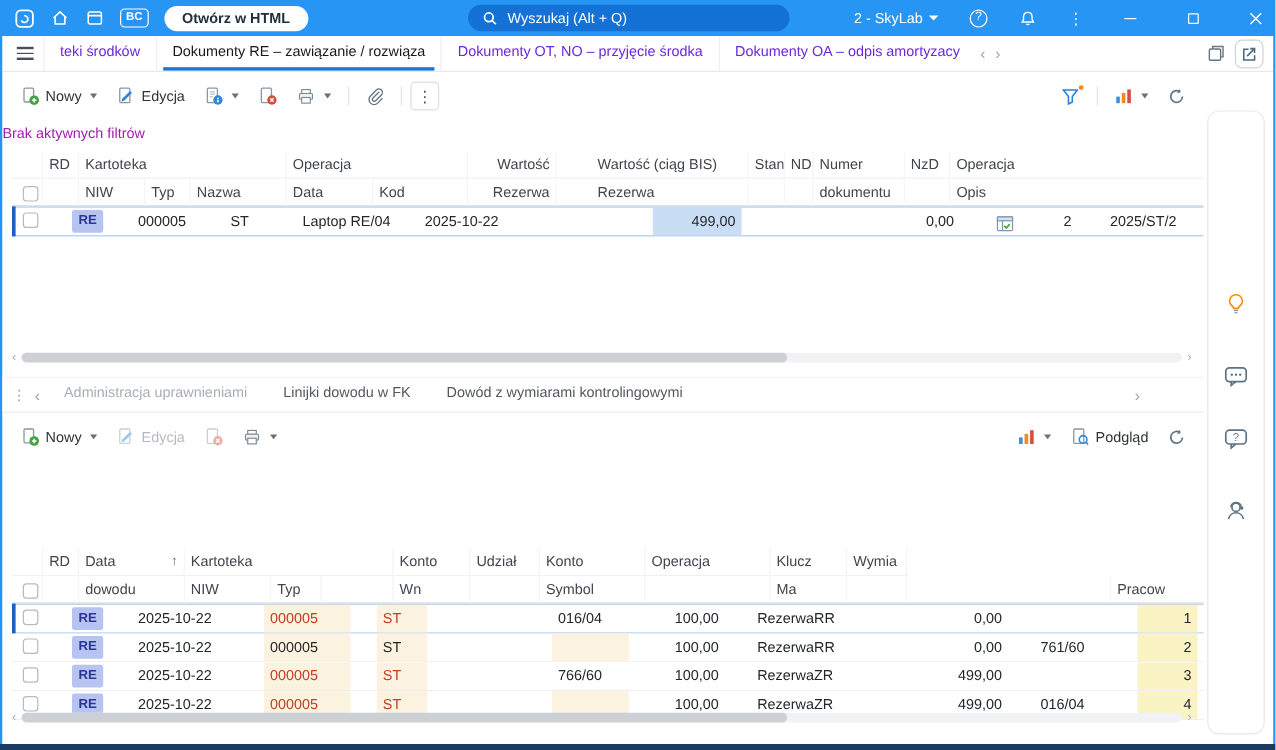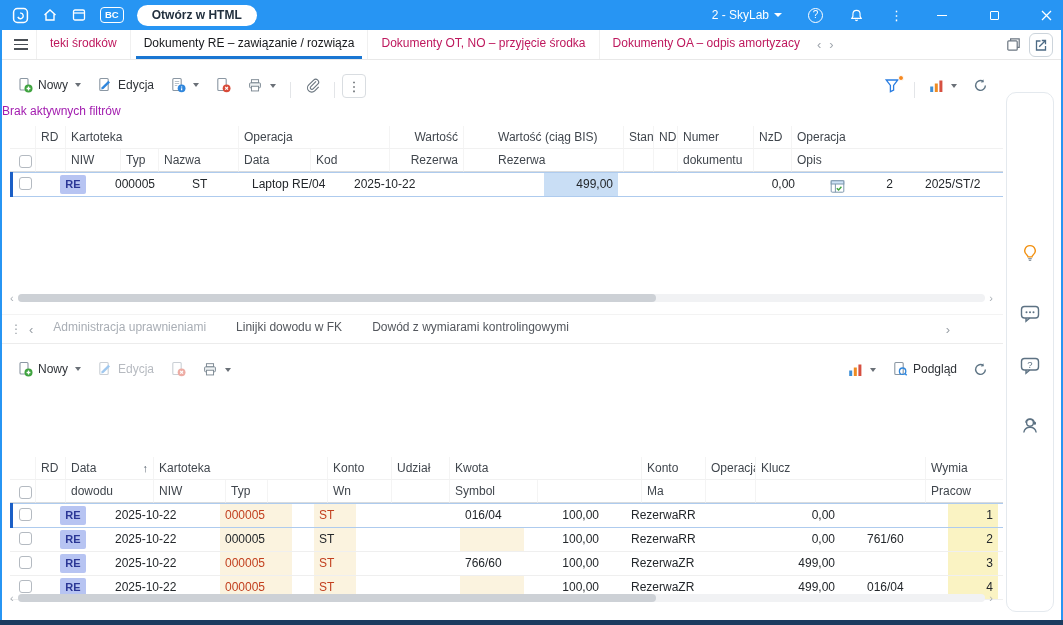--- a/index.html
+++ b/index.html
@@ -22,35 +22,35 @@
   .help-circle { width:15px; height:15px; border:1.3px solid #fff; border-radius:50%; font-size:10px; line-height:12px; text-align:center; }
   .dots { font-size:13px; }
   .win-btn { width:26px; height:26px; display:flex; align-items:center; justify-content:center; }
   .min-glyph { width:10px; border-top:1.6px solid #fff; }
   .max-glyph { width:9px; height:9px; border:1.4px solid #fff; border-radius:1px; }
 
   
   .tabbar { position:absolute; left:0; right:0; top:0; height:30px; display:flex; align-items:flex-end; background:#fff; border-bottom:1px solid #e8e8e8; }
   .hamburger { align-self:center; margin:0 8px 0 12px; display:flex; flex-direction:column; gap:2.6px; }
   .hamburger i { display:block; width:14px; height:1.8px; background:#4a4f55; }
-  .mtab { height:30px; line-height:28px; font-size:12px; color:#be185d; padding:0 13px; position:relative; white-space:nowrap; overflow:hidden; border-left:1px solid #f0f0f0; }
+  .mtab { height:30px; line-height:28px; font-size:12px; color:#6d28d9; padding:0 13px; position:relative; white-space:nowrap; overflow:hidden; border-left:1px solid #f0f0f0; }
   .mtab.active { color:#17191c; }
   .mtab.active::after { content:''; position:absolute; left:5px; right:5px; bottom:0; height:3px; background:#1976d2; }
   .tnav { align-self:center; color:#a0a6ad; font-size:13px; padding:0 4px; }
   .tabbar-right { margin-left:auto; align-self:center; display:flex; align-items:center; gap:8px; padding-right:8px; }
   .icon-box { width:24px; height:24px; border:1px solid #ccd4db; border-radius:6px; display:flex; align-items:center; justify-content:center; }
 
   
   .content { position:absolute; left:0; top:30px; bottom:0; width:1001px; background:#fff; }
   .side { position:absolute; right:0; top:30px; bottom:0; width:58px; background:#fff; }
   .assist { position:absolute; left:3px; right:7px; top:32px; bottom:8px; border:1px solid #e4e9ee; border-radius:10px; }
   .aicon { position:absolute; left:50%; transform:translateX(-50%); }
 
   
-  .toolbar { position:absolute; left:8px; right:8px; height:36px; display:flex; align-items:flex-end; gap:2px; }
+  .toolbar { position:absolute; left:8px; right:8px; height:36px; display:flex; align-items:center; gap:2px; }
   .tb1 { top:2px; } .tb2 { top:286px; }
   .btn { display:flex; align-items:center; gap:5px; padding:5px 7px; border-radius:4px; font-size:12px; color:#2f3338; position:relative; }
   .btn svg { display:block; }
   .btn.disabled { color:#b6bac0; }
   .btn.disabled svg { opacity:.45; }
   .cdn { width:0; height:0; border-left:3.5px solid transparent; border-right:3.5px solid transparent; border-top:4px solid #6a7077; margin-left:2px; }
   .sep { width:1px; height:16px; background:#e3e5e8; margin:0 5px; }
   .more-box { border:1px solid #d9dde1; border-radius:4px; width:24px; height:24px; display:flex; align-items:center; justify-content:center; color:#4a5056; font-size:13px; padding:0; }
   .tb-spacer { flex:1; }
   .fdot { position:absolute; right:3px; top:3px; width:6px; height:6px; border-radius:50%; background:#f6881f; border:1px solid #fff; }
@@ -122,20 +122,29 @@
       <span class="ticon">
         <svg width="16" height="16" viewBox="0 0 16 16">
             <rect x="2.5" y="3" width="11" height="10" rx="1.5" fill="none" stroke="#fff" stroke-width="1.3"></rect>
             <path d="M2.5 6h11" stroke="#fff" stroke-width="1.3"></path>
           </svg>
       </span>
       <span class="bc-badge">BC</span>
       <span class="open-html">Otwórz w HTML</span>
     </div>
 
+    <div class="search-pill">
+      <span class="ticon">
+        <svg width="13" height="13" viewBox="0 0 13 13">
+            <circle cx="5.4" cy="5.4" r="3.6" fill="none" stroke="#fff" stroke-width="1.4"></circle>
+            <path d="M8.2 8.2l3 3" stroke="#fff" stroke-width="1.4"></path>
+          </svg>
+      </span>
+      <span>Wyszukaj (Alt + Q)</span>
+    </div>
 
     <div class="tb-right">
       <span class="user-label">
         <span>2 - SkyLab</span>
         <span class="caret"></span>
       </span>
       <span class="help-circle">?</span>
       <span class="ticon">
         <svg width="15" height="15" viewBox="0 0 16 16">
             <path d="M8 2.5c2.3 0 3.8 1.6 3.8 4v2.4l1.2 2.1H3l1.2-2.1V6.5c0-2.4 1.5-4 3.8-4z" fill="none" stroke="#fff" stroke-width="1.2"></path>
@@ -402,21 +411,20 @@
       </div>
 
       <div class="grid grid2 gridwrap">
         <div class="g2 hband">
           <div class="hc"></div>
           <div class="hc">RD</div>
           <div class="hc"><span>Data</span><span class="sort">↑</span></div>
           <div class="hc" style="grid-column:span 3">Kartoteka</div>
           <div class="hc">Konto</div>
           <div class="hc">Udział</div>
-          <div class="hc" style="grid-column:span 2">Kwota</div>
           <div class="hc">Konto</div>
           <div class="hc">Operacja</div>
           <div class="hc">Klucz</div>
           <div class="hc">Wymia</div>
         </div>
         <div class="g2 hsub">
           <div class="hc"><span class="cb"></span></div>
           <div class="hc"></div>
           <div class="hc">dowodu</div>
           <div class="hc">NIW</div>

